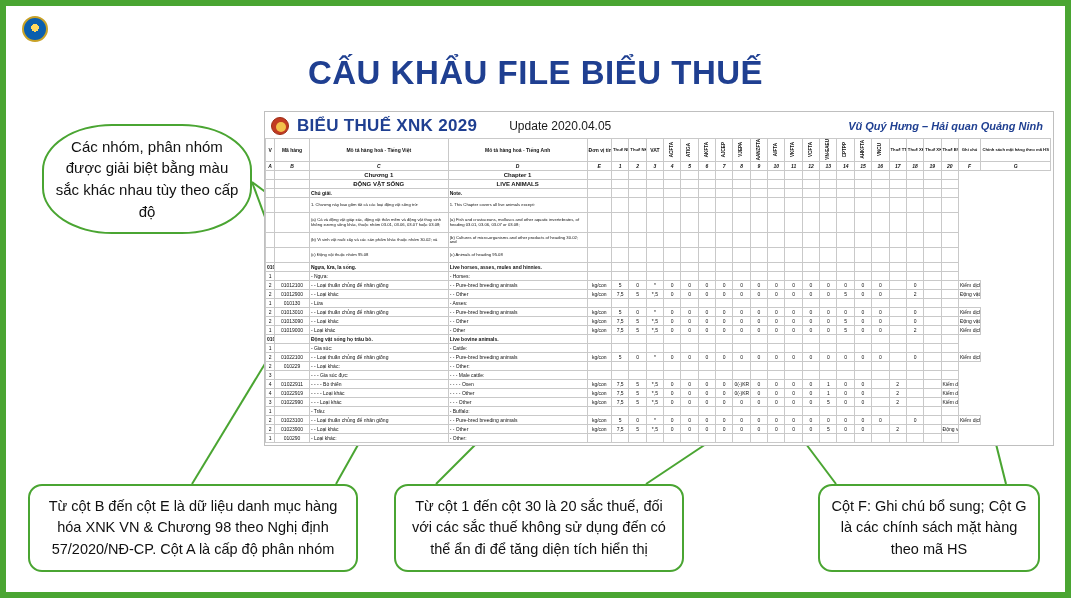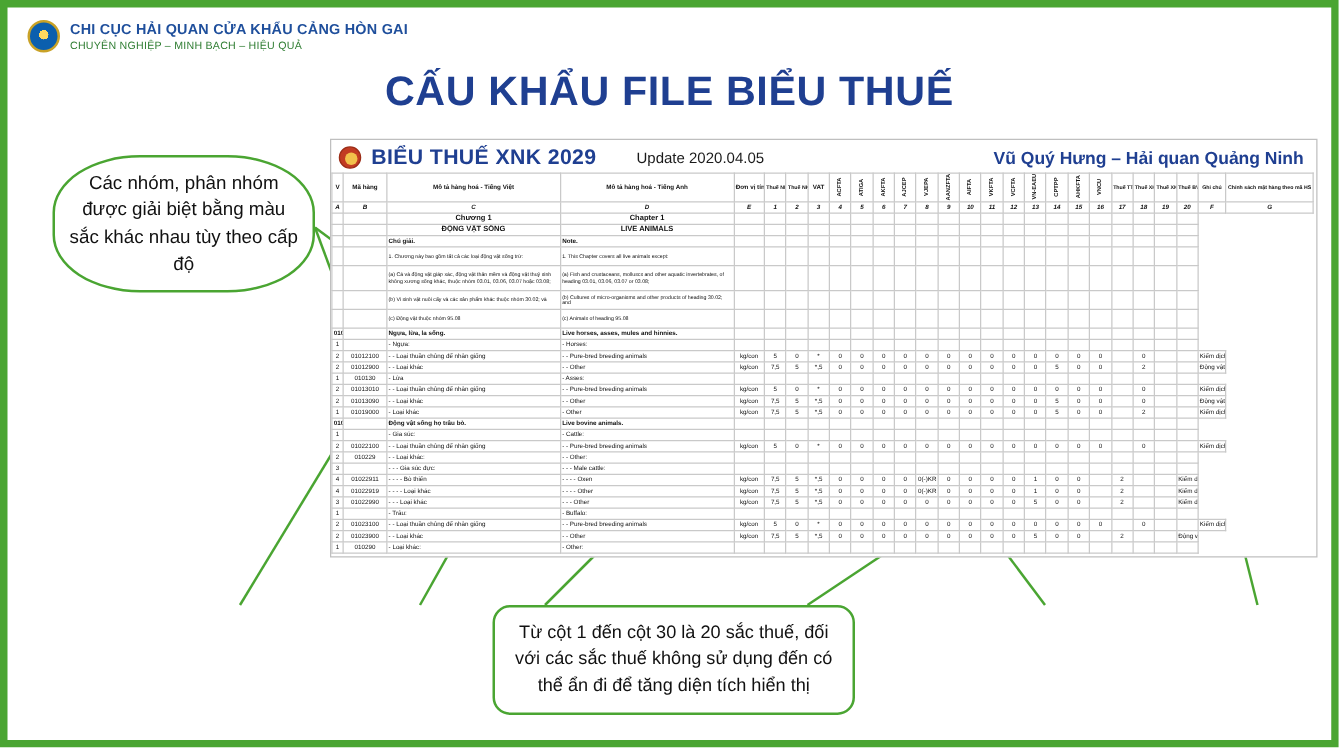--- a/index.html
+++ b/index.html
@@ -61,21 +61,21 @@
     background:#c23b22;
     border:1px solid #9c2d17;
     position:relative;flex:0 0 auto;
   }
   .sheet-logo:after{
     content:"";position:absolute;left:4px;top:4px;width:10px;height:10px;border-radius:50%;
     background:#f2c14b;
   }
   .sheet-title { font-size:17px; font-weight:bold; color:#1f3f91; letter-spacing:.3px; }
   .sheet-update { font-size:12px; color:#1a1a1a; margin-left:24px; }
-  .sheet-author { font-size:14px; color:#1f3f91; font-weight:bold; margin-left:auto; padding-right:4px; }
+  .sheet-author { font-size:11px; color:#1f3f91; font-weight:bold; margin-left:auto; padding-right:4px;font-style:italic; }
 
   table.xl { border-collapse:collapse; table-layout:fixed; width:786px; font-size:5px; }
   table.xl td, table.xl th {
     border:1px solid #c9c9c9;
     padding:0 1px;
     overflow:hidden;
     white-space:nowrap;
     vertical-align:middle;
     height:9px;
     color:#111;
@@ -115,24 +115,20 @@
 
   svg.leaders { position:absolute; left:0; top:0; width:1071px; height:598px; pointer-events:none; }
 </style>
 </head>
 <body>
 
 <div class="slide">
 
   <div class="header">
     <div class="logo"></div>
-    <div class="header-text">
-      <div class="line1">CHI CỤC HẢI QUAN CỬA KHẨU CẢNG HÒN GAI</div>
-      <div class="line2">CHUYÊN NGHIỆP – MINH BẠCH – HIỆU QUẢ</div>
-    </div>
   </div>
 
   <div class="slide-title">CẤU KHẨU FILE BIỂU THUẾ</div>
 
   <svg class="leaders">
     <line x1="246" y1="176" x2="292" y2="210" stroke="#4aa532" stroke-width="2"></line>
     <line x1="246" y1="176" x2="292" y2="300" stroke="#4aa532" stroke-width="2"></line>
     <line x1="186" y1="478" x2="294" y2="300" stroke="#4aa532" stroke-width="2"></line>
     <line x1="330" y1="478" x2="430" y2="300" stroke="#4aa532" stroke-width="2"></line>
     <line x1="430" y1="478" x2="470" y2="438" stroke="#4aa532" stroke-width="2"></line>
@@ -974,15 +970,17 @@
             <td class="c-center green"></td>
             <td class="c-center green"></td>
             <td class="c-center green"></td>
             <td class="c-center green"></td>
           </tr>
         </tbody>
     </table>
   </div>
 
   <div class="callout" id="callout-groups">Các nhóm, phân nhóm được giải biệt bằng màu sắc khác nhau tùy theo cấp độ</div>
+  <div class="callout" id="callout-columns-be">Từ cột B đến cột E là dữ liệu danh mục hàng hóa XNK VN &amp; Chương 98 theo Nghị định 57/2020/NĐ-CP. Cột A là cấp độ phân nhóm</div>
   <div class="callout" id="callout-columns-1-20">Từ cột 1 đến cột 30 là 20 sắc thuế, đối với các sắc thuế không sử dụng đến có thể ẩn đi để tăng diện tích hiển thị</div>
+  <div class="callout" id="callout-columns-fg">Cột F: Ghi chú bổ sung; Cột G là các chính sách mặt hàng theo mã HS</div>
 
 </div>
 
 </body></html>

